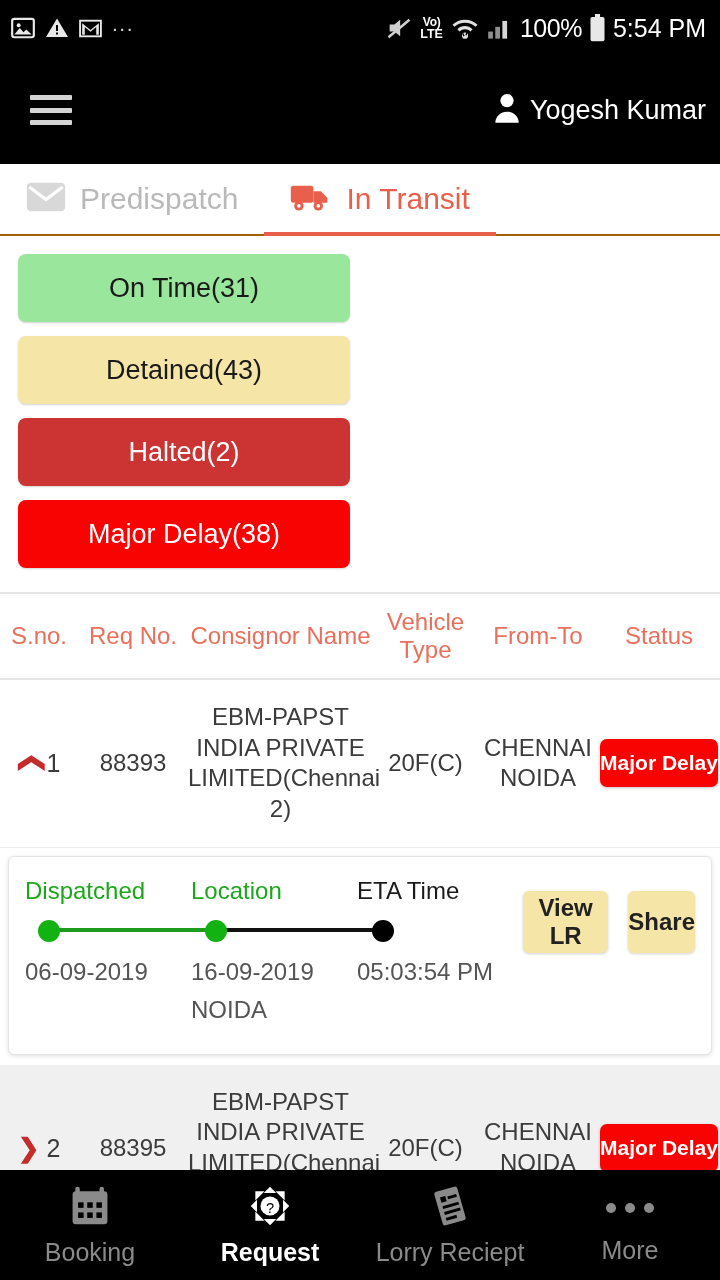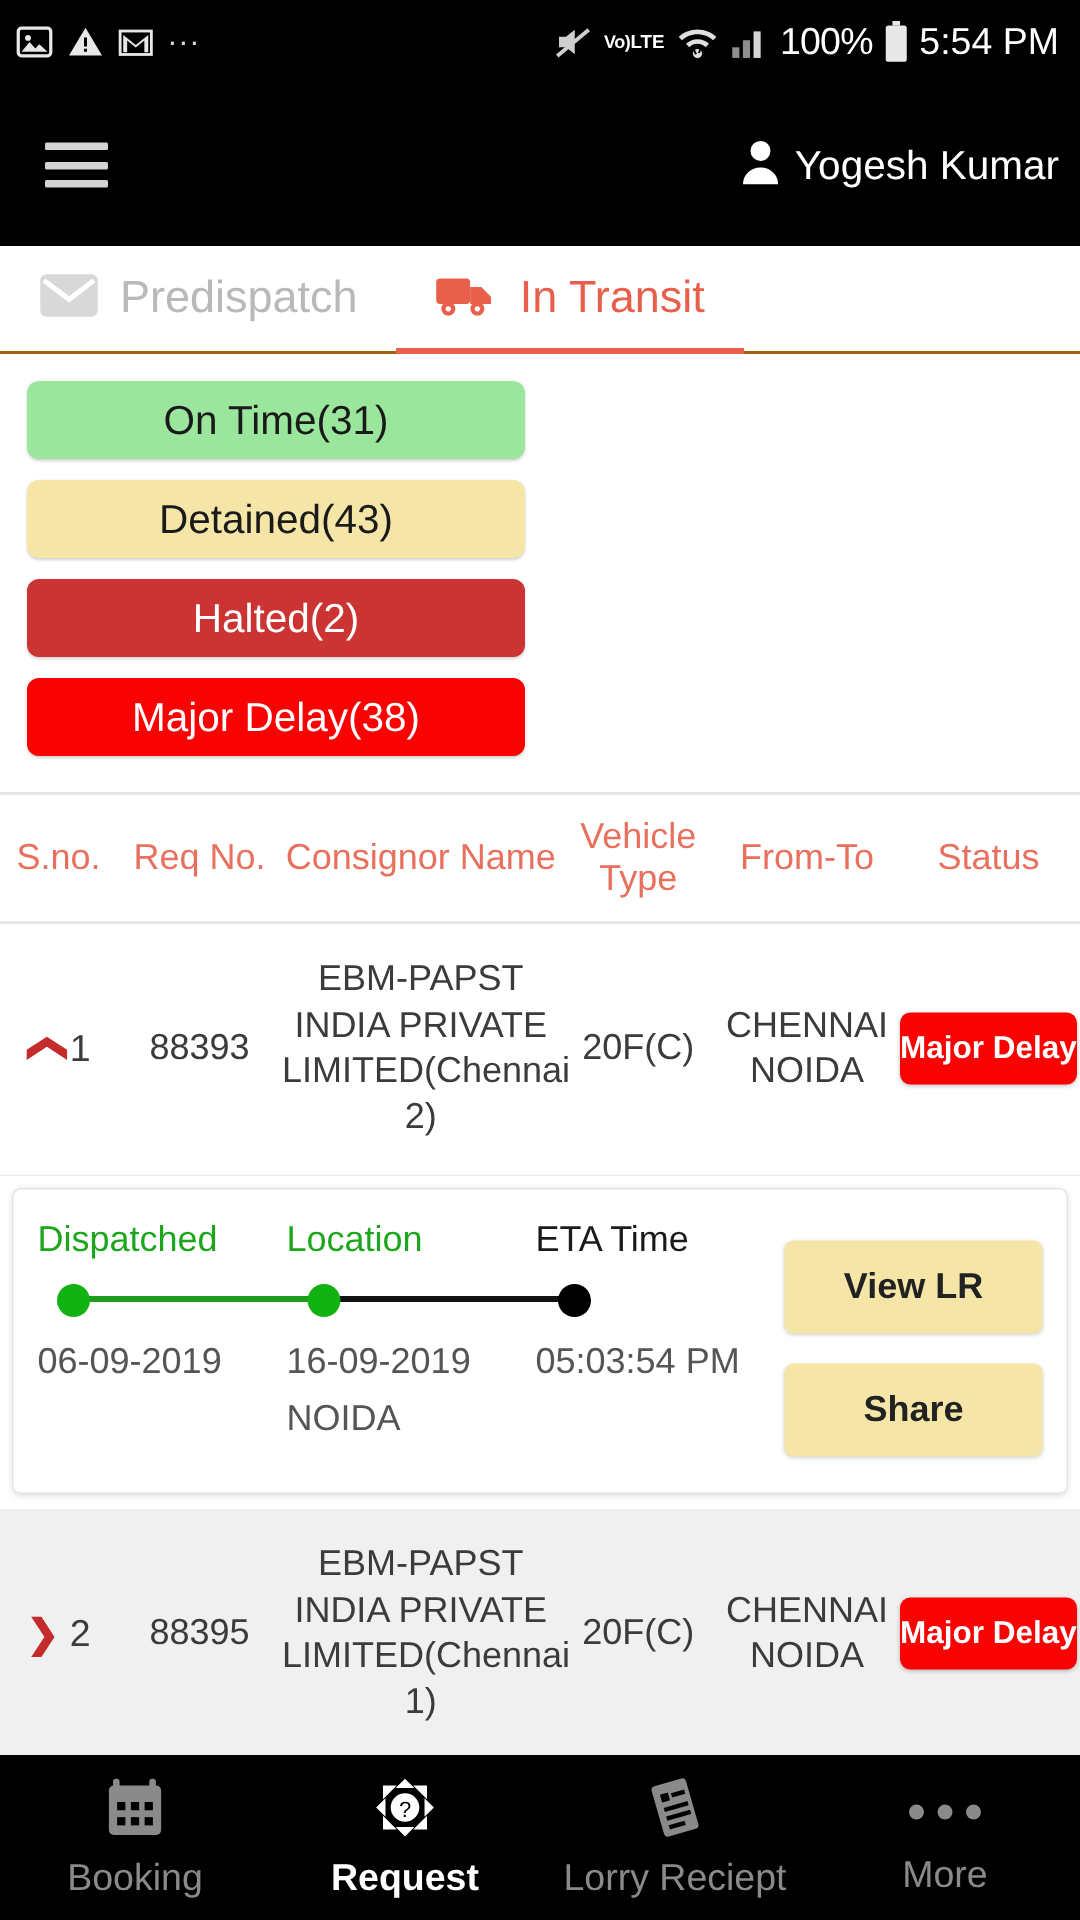--- a/index.html
+++ b/index.html
@@ -14,21 +14,21 @@
   
   .statusbar {
     height:56px; background:#000; color:#fff;
     display:flex; align-items:center; padding:0 14px 0 10px;
     flex:0 0 56px;
   }
   .sb-left { display:flex; align-items:center; gap:9px; }
   .sb-right { margin-left:auto; display:flex; align-items:center; gap:7px; }
   .sb-ico { display:inline-flex; align-items:center; justify-content:center; }
   .sb-dots { color:#d8d8d8; font-size:21px; letter-spacing:1.5px; line-height:10px; padding-bottom:8px; }
-  .sb-volte { display:flex; flex-direction:row; align-items:center; line-height:1; color:#fff; }
+  .sb-volte { display:flex; flex-direction:column; align-items:center; line-height:1; color:#fff; }
   .sb-volte b { font-size:12px; font-weight:700; letter-spacing:-.3px; }
   .sb-volte i { font-size:12.5px; font-style:normal; font-weight:700; }
   .sb-batt-txt { font-size:25px; letter-spacing:-0.5px; }
   .sb-time { font-size:25px; letter-spacing:0px; }
 
   
   .appbar {
     height:108px; background:#000; color:#fff;
     display:flex; align-items:center; padding:0 14px 0 30px;
     flex:0 0 108px;
@@ -45,21 +45,21 @@
   .tab.inactive .tab-label { color:#b9b9b9; }
   .tab.active .tab-label { color:#e8604c; }
   .tab.active:after {
     content:""; position:absolute; left:0; right:0; bottom:-2px; height:4px; background:#e8604c;
   }
   .tabs-inner { display:flex; flex:0 0 auto; }
 
   
   .statusbtns { padding:18px 18px 10px 18px; display:flex; flex-wrap:wrap; gap:14px 22px; flex:0 0 auto; }
   .sbtn {
-    width:332px; height:52px; border-radius:8px;
+    width:332px; height:68px; border-radius:8px;
     display:flex; align-items:center; justify-content:center;
     font-size:27px; border:none; cursor:pointer;
     box-shadow:0 1px 2px rgba(0,0,0,.18);
     font-family:"Liberation Sans", sans-serif;
   }
   .sbtn.ontime   { background:#99e69c; color:#1a1a1a; }
   .sbtn.detained { background:#f5e6a8; color:#1a1a1a; }
   .sbtn.halted   { background:#cc3333; color:#fff; }
   .sbtn.major    { background:#f90202; color:#fff; }
 
@@ -105,21 +105,21 @@
   .tl-line { position:absolute; top:11px; height:4px; }
   .tl-line.g { left:24px; width:172px; background:#1d9c1d; }
   .tl-line.b { left:196px; width:172px; background:#111; }
   .tl-dot { position:absolute; top:3px; width:22px; height:22px; border-radius:50%; }
   .tl-dot.d1 { left:13px; background:#11b211; }
   .tl-dot.d2 { left:180px; background:#11b211; }
   .tl-dot.d3 { left:347px; background:#000; }
   .tl-vals { display:flex; }
   .tl-col { width:166px; }
   .tl-v { font-size:24px; color:#555; line-height:1.6; }
-  .detail-actions { width:186px; display:flex; flex-direction:column; gap:20px; padding-top:14px; }
+  .detail-actions { width:186px; display:flex; flex-direction:row; gap:20px; padding-top:14px; }
   .act-btn {
     background:#f5e6a8; border:none; border-radius:6px; height:62px;
     font-size:24px; font-weight:bold; color:#222; cursor:pointer;
     box-shadow:0 1px 3px rgba(0,0,0,.18);
     font-family:"Liberation Sans", sans-serif;
   }
 
   
   .bottomnav {
     height:110px; background:#000; display:flex; flex:0 0 110px;

